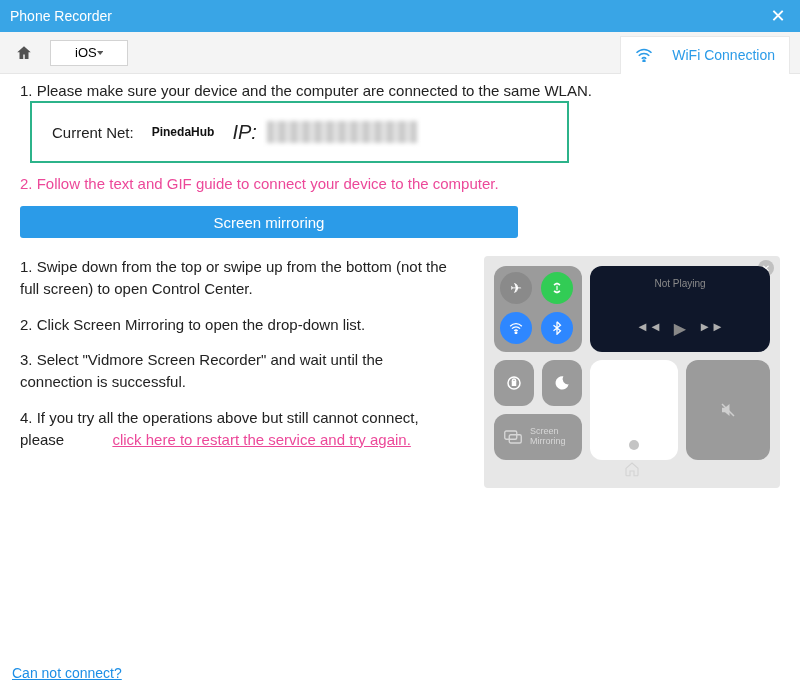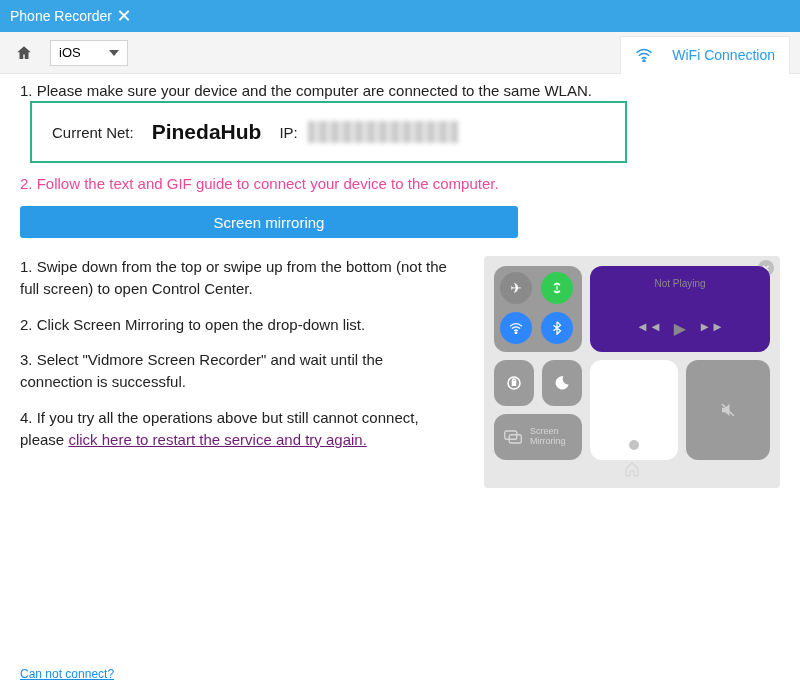--- a/index.html
+++ b/index.html
@@ -1,72 +1,72 @@
 <!DOCTYPE html>
 <html><head>
   <meta charset="utf-8">
   <style>
     * { box-sizing: border-box; margin: 0; padding: 0; }
     body { font-family: Arial, sans-serif; background: #fff; width: 800px; height: 693px; overflow: hidden; }
 
-    .titlebar { background: #39a5e6; height: 32px; display: flex; align-items: center; padding: 0 10px; }
+    .titlebar { background: #39a5e6; height: 32px; display: flex; align-items: center; padding: 0 10px; justify-content: space-between; }
     .titlebar-title { color: #fff; font-size: 14px; }
     .close-btn { color: #fff; font-size: 18px; cursor: pointer; width: 24px; text-align: center; }
 
     .toolbar { background: #f4f4f4; height: 42px; display: flex; align-items: center; padding: 0 10px; border-bottom: 1px solid #e6e6e6; }
     .home-btn { width: 28px; height: 28px; display: flex; align-items: center; justify-content: center; margin-right: 12px; cursor: pointer; }
-    .os-select { background: #fff; border: 1px solid #d3d3d3; height: 26px; width: 78px; display: flex; align-items: center; justify-content: space-between; padding: 0 8px; font-size: 13px; cursor: pointer; }
+    .os-select { background: #fff; border: 1px solid #d3d3d3; height: 26px; width: 78px; display: flex; align-items: center; justify-content: space-between; padding: 0 24px; font-size: 13px; cursor: pointer; }
     .spacer { flex: 1; }
     .wifi-tab { background: #fff; border: 1px solid #e8e8e8; border-bottom: none; height: 38px; padding: 0 14px; display: flex; align-items: center; color: #2b9be8; font-size: 14px; cursor: pointer; gap: 19px; margin-top: 4px; }
 
     .content { padding: 8px 20px; position: relative; height: calc(693px - 32px - 42px); }
     .step1-text { font-size: 15px; color: #222; margin-bottom: 6px; position: relative; }
 
-    .net-box { border: 2px solid #2cb38a; height: 62px; width: 597px; display: flex; align-items: center; padding: 0 20px; margin: 2px 0 8px 10px; position: relative; top: -4px; background: #fff; }
+    .net-box { border: 2px solid #2cb38a; height: 62px; width: 539px; display: flex; align-items: center; padding: 0 20px; margin: 2px 0 8px 10px; position: relative; top: -4px; background: #fff; }
     .net-label { font-size: 15px; color: #222; }
-    .net-name { font-size: 21px; color: #111; font-weight: bold; margin: 16px 18px; }
-    .ip-label { font-size: 15px; color: #222; margin-right: 10px; }
+    .net-name { font-size: 12px; color: #111; font-weight: bold; margin: 16px 18px; }
+    .ip-label { font-size: 20px; color: #222; margin-right: 10px; font-style: italic; }
     .ip-blur { width: 150px; height: 22px; background: repeating-linear-gradient(90deg,#c9c9c9 0 6px,#e1e1e1 6px 12px); filter: blur(2px); }
 
     .step2-text { font-size: 15px; color: #ec4899; margin: 6px 0 14px 0; }
 
     .tabs { display: flex; width: 498px; height: 32px; border-radius: 3px; overflow: hidden; margin-bottom: 18px; }
     .tab { flex: 1; display: flex; align-items: center; justify-content: center; font-size: 15px; cursor: pointer; }
     .tab.active { background: #2b9be8; color: #fff; }
     .tab.inactive { background: #ececec; color: #2b9be8; }
 
     .guide-row { display: flex; gap: 28px; }
     .guide-text { width: 440px; font-size: 15px; color: #222; line-height: 1.45; }
     .guide-text p { margin-bottom: 14px; }
-    .guide-text a { color: #701a75; text-decoration: underline; cursor: pointer; }
+    .guide-text a { color: #ec4899; text-decoration: underline; cursor: pointer; margin-left: 44px; }
 
     
     .cc { width: 296px; height: 232px; background: #e7e7e7; border-radius: 4px; padding: 10px; position: relative; }
     .cc-close { position: absolute; top: 4px; right: 6px; width: 16px; height: 16px; border-radius: 50%; background: #c0c0c0; color: #fff; font-size: 10px; display: flex; align-items: center; justify-content: center; cursor: pointer; }
     .cc-grid { display: grid; grid-template-columns: 88px 88px 84px; grid-template-rows: 86px 46px 46px; gap: 8px; }
     .tile { background: #9b9b9b; border-radius: 12px; display: flex; align-items: center; justify-content: center; position: relative; }
-    .tile.white { background: #4c1d95; }
+    .tile.white { background: #0f172a; }
     .toggles { display: grid; grid-template-columns: 1fr 1fr; grid-template-rows: 1fr 1fr; gap: 6px; padding: 6px; }
     .circle { width: 32px; height: 32px; border-radius: 50%; display: flex; align-items: center; justify-content: center; color: #fff; font-size: 14px; }
     .c-gray { background: #8a8a8a; }
     .c-green { background: #32cc55; }
     .c-blue { background: #2e87ff; }
     .np-text { color: #8b8b8b; font-size: 10px; position: absolute; top: 12px; }
     .media-ctrl { position: absolute; bottom: 14px; display: flex; gap: 12px; color: #aeaeae; font-size: 13px; }
     .media-play { color: #888; font-size: 16px; }
     .half-row { display: flex; gap: 8px; }
     .half-tile { flex: 1; background: #9b9b9b; border-radius: 12px; height: 46px; display: flex; align-items: center; justify-content: center; color: #fff; font-size: 16px; }
     .bright-tile { background: #fff; position: relative; }
     .bright-dot { width: 10px; height: 10px; background: #c4c4c4; border-radius: 50%; position: absolute; bottom: 10px; }
     .mute-tile { background: #9b9b9b; color: #c9c9c9; font-size: 16px; }
     .sm-tile { background: #9b9b9b; border-radius: 12px; height: 46px; display: flex; align-items: center; padding: 0 10px; gap: 8px; color: #d7d7d7; font-size: 9px; }
     .sm-icon svg { display: block; }
     .cc-home { position: absolute; bottom: 8px; left: 50%; transform: translateX(-50%); color: #d3d3d3; font-size: 14px; }
 
-    .cannot { position: absolute; bottom: 12px; left: 20px; color: #1c8ee6; font-size: 12px; text-decoration: underline; cursor: pointer; margin-top: 28px; }
+    .cannot { position: absolute; bottom: 12px; left: 12px; color: #1c8ee6; font-size: 14px; text-decoration: underline; cursor: pointer; margin-top: 28px; }
   </style>
 </head>
 <body>
 
 <div class="titlebar">
   <span class="titlebar-title">Phone Recorder</span>
   <span class="close-btn">✕</span>
 </div>
 
 <div class="toolbar">

